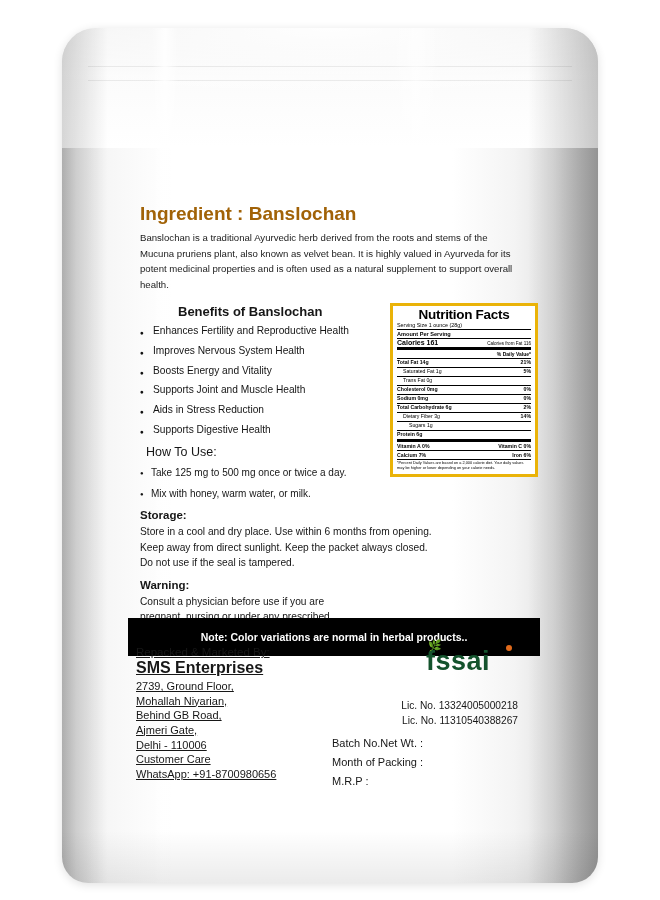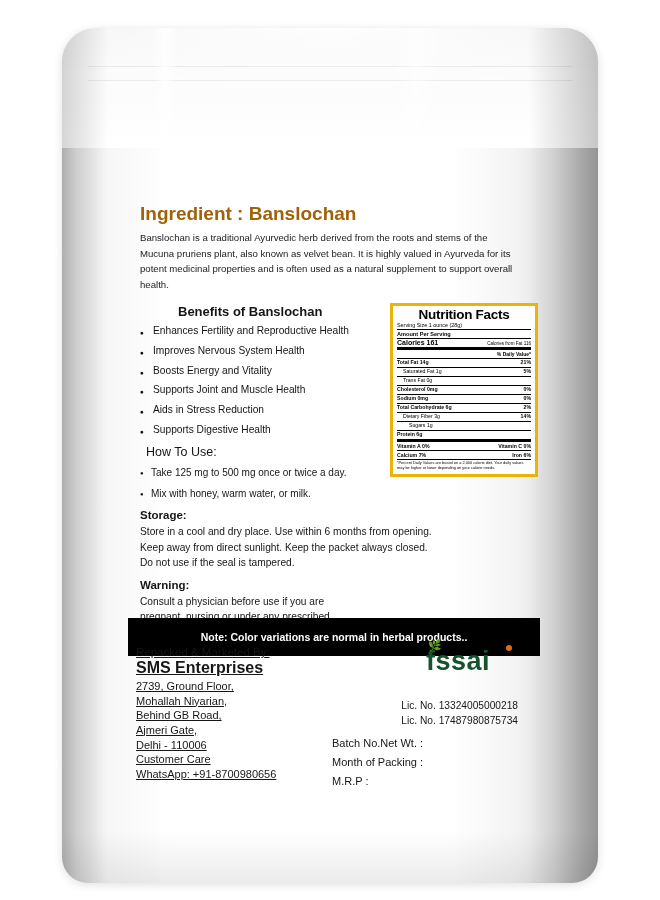--- a/index.html
+++ b/index.html
@@ -449,21 +449,21 @@
   <div class="addr-line">Delhi - 110006</div>
   <div class="addr-line">Customer Care</div>
   <div class="addr-line">WhatsApp: +91-8700980656</div>
 
   <div class="fssai">
     <span class="fssai-word">fssai</span>
     <span class="fssai-leaf">🌿</span>
     <span class="fssai-dot"></span>
     <div class="lic">
       <div>Lic. No. 13324005000218</div>
-      <div>Lic. No. 17487980875734</div>
+      <div>Lic. No. 11310540388267</div>
     </div>
   </div>
 
   <div class="fields">
     <div>Batch No.Net Wt. :</div>
     <div>Month of Packing :</div>
     <div>M.R.P :</div>
   </div>
 </div>
 

